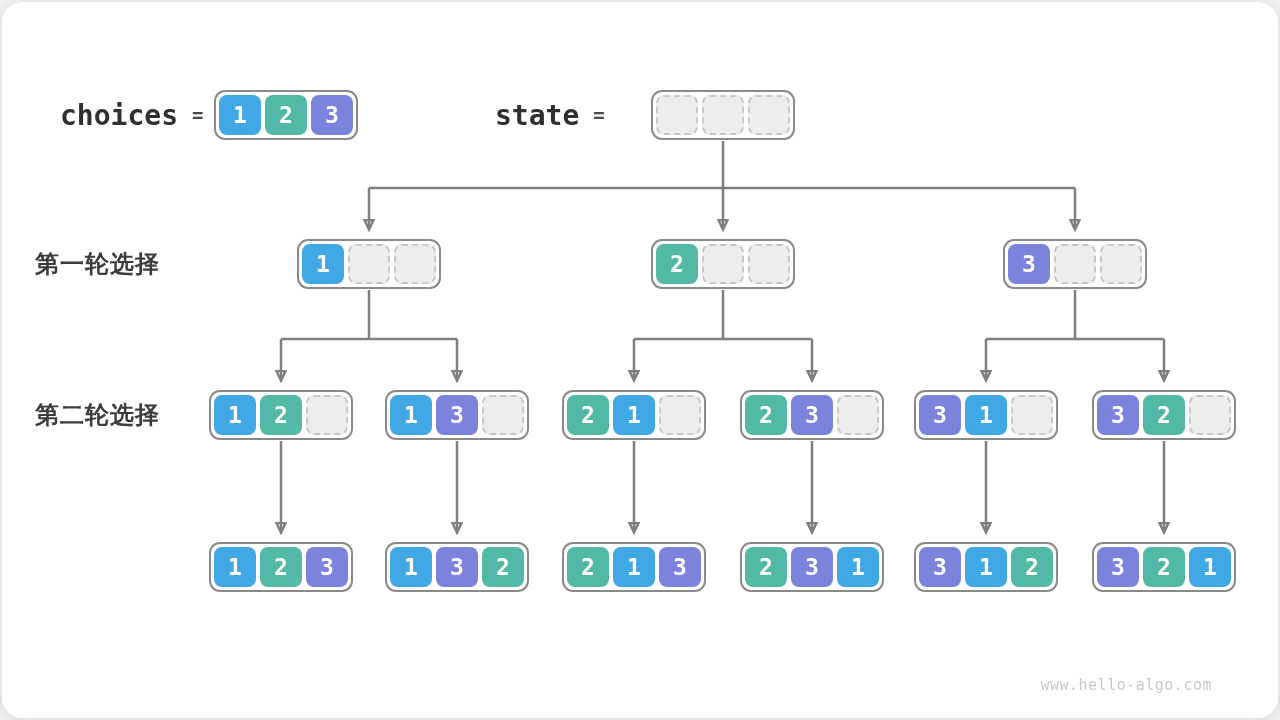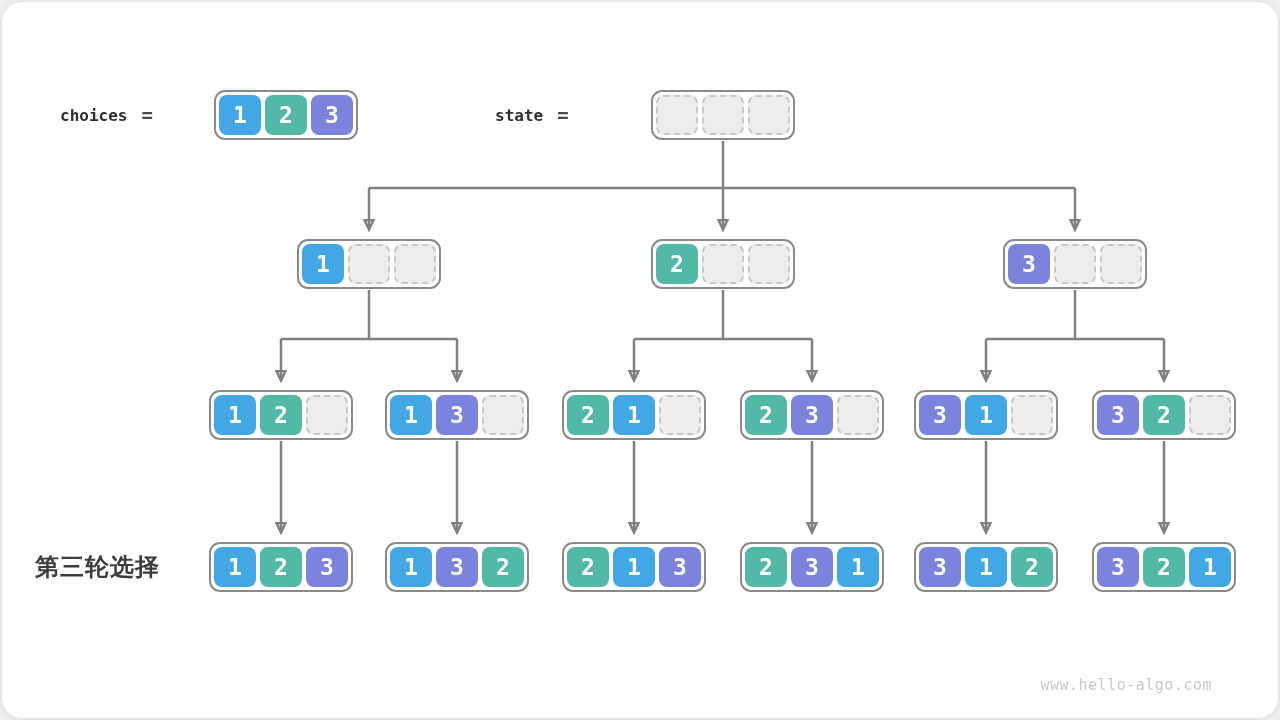--- a/index.html
+++ b/index.html
@@ -16,21 +16,21 @@
     border-radius:20px;
     box-shadow:0 1px 10px rgba(0,0,0,0.10);
   }
 
   
   .hgroup{
     position:absolute;display:flex;align-items:center;gap:14px;
   }
   .code{
     font-family:"DejaVu Sans Mono", monospace;
-    font-weight:bold;font-size:16px;color:#2f2f2f;
+    font-weight:bold;font-size:28px;color:#2f2f2f;
   }
   .eq{
     font-family:"DejaVu Sans Mono", monospace;
     font-weight:bold;font-size:19px;color:#4a4a4a;
   }
 
   
   .sbox{
     position:absolute;
     display:flex;gap:4px;
@@ -127,36 +127,38 @@
     <g>
       <path d="M279,439 V529" marker-end="url(#arrow)"></path>
       <path d="M455,439 V529" marker-end="url(#arrow)"></path>
       <path d="M632,439 V529" marker-end="url(#arrow)"></path>
       <path d="M810,439 V529" marker-end="url(#arrow)"></path>
       <path d="M984,439 V529" marker-end="url(#arrow)"></path>
       <path d="M1162,439 V529" marker-end="url(#arrow)"></path>
     </g>
   </svg>
 
+  <div class="rowlabel" style="left:33px;top:237px;height:50px">第一轮选择</div>
   <div class="sbox" style="left:295px;top:237px">
       <div class="cell" style="background: rgb(65, 167, 229);">1</div>
       <div class="cell empty"></div>
       <div class="cell empty"></div>
     </div>
   <div class="sbox" style="left:649px;top:237px">
       <div class="cell" style="background: rgb(82, 185, 167);">2</div>
       <div class="cell empty"></div>
       <div class="cell empty"></div>
     </div>
   <div class="sbox" style="left:1001px;top:237px">
       <div class="cell" style="background: rgb(123, 131, 220);">3</div>
       <div class="cell empty"></div>
       <div class="cell empty"></div>
     </div>
 
+  <div class="rowlabel" style="left:33px;top:388px;height:50px">第二轮选择</div>
   <div class="sbox" style="left:207px;top:388px">
       <div class="cell" style="background: rgb(65, 167, 229);">1</div>
       <div class="cell" style="background: rgb(82, 185, 167);">2</div>
       <div class="cell empty"></div>
     </div>
   <div class="sbox" style="left:383px;top:388px">
       <div class="cell" style="background: rgb(65, 167, 229);">1</div>
       <div class="cell" style="background: rgb(123, 131, 220);">3</div>
       <div class="cell empty"></div>
     </div>
@@ -174,21 +176,20 @@
       <div class="cell" style="background: rgb(123, 131, 220);">3</div>
       <div class="cell" style="background: rgb(65, 167, 229);">1</div>
       <div class="cell empty"></div>
     </div>
   <div class="sbox" style="left:1090px;top:388px">
       <div class="cell" style="background: rgb(123, 131, 220);">3</div>
       <div class="cell" style="background: rgb(82, 185, 167);">2</div>
       <div class="cell empty"></div>
     </div>
 
-  <div class="rowlabel" style="left:33px;top:540px;height:50px">第三轮选择</div>
   <div class="sbox" style="left:207px;top:540px">
       <div class="cell" style="background: rgb(65, 167, 229);">1</div>
       <div class="cell" style="background: rgb(82, 185, 167);">2</div>
       <div class="cell" style="background: rgb(123, 131, 220);">3</div>
     </div>
   <div class="sbox" style="left:383px;top:540px">
       <div class="cell" style="background: rgb(65, 167, 229);">1</div>
       <div class="cell" style="background: rgb(123, 131, 220);">3</div>
       <div class="cell" style="background: rgb(82, 185, 167);">2</div>
     </div>

